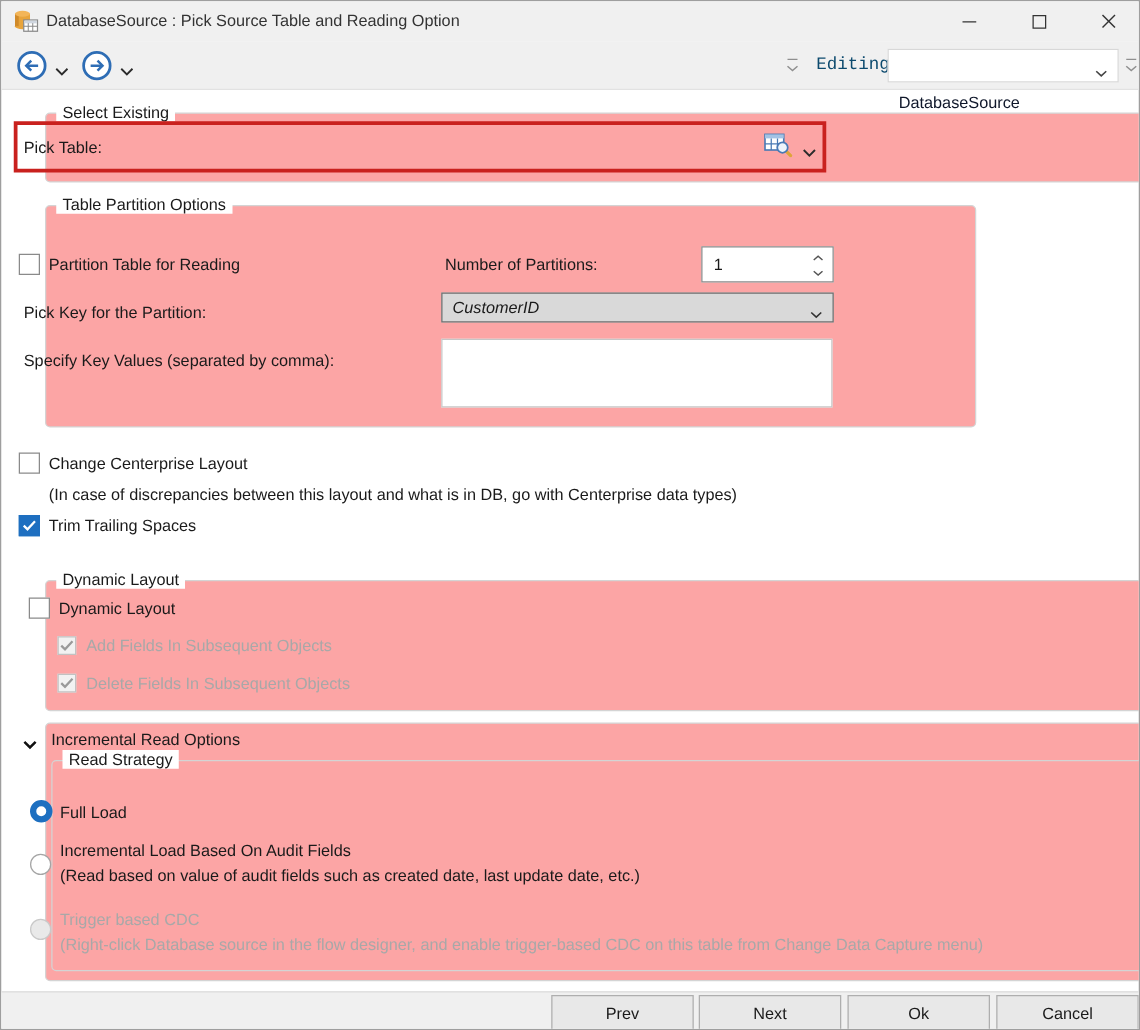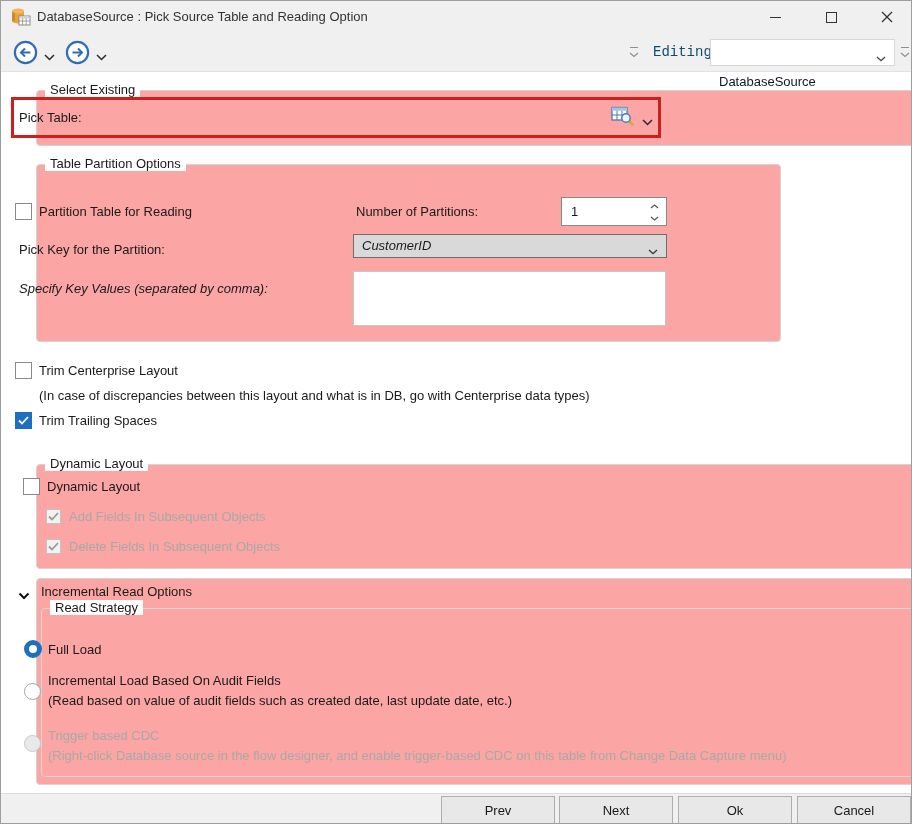--- a/index.html
+++ b/index.html
@@ -201,25 +201,25 @@
   <span class="lbl" style="left:18px; top:241px;">Pick Key for the Partition:</span>
   <div class="combo gray" style="left:352px; top:233px; width:314px; height:24px;font-style:italic;">
     <span class="val" style="line-height:22px;">CustomerID</span>
     <span class="combo-chev">
       <svg width="10" height="6" viewBox="0 0 10 6">
         <polyline points="1,1 5,4.7 9,1" fill="none" stroke="#333" stroke-width="1.3"></polyline>
       </svg>
     </span>
   </div>
 
-  <span class="lbl" style="left:18px; top:280px;font-style:italic;">Specify Key Values (separated by comma):</span>
+  <span class="lbl" style="left:18px; top:280px;">Specify Key Values (separated by comma):</span>
   <textarea class="keyvals" style=""></textarea>
 
   <span class="cb" style="left:14px; top:361px;"></span>
-  <span class="lbl" style="left:38px; top:362px;">Trim Centerprise Layout</span>
+  <span class="lbl" style="left:38px; top:362px;">Change Centerprise Layout</span>
   <span class="lbl" style="left:38px; top:387px;">(In case of discrepancies between this layout and what is in DB, go with Centerprise data types)</span>
 
   <span class="cb checked" style="left:14px; top:411px;">
     <svg width="11" height="9" viewBox="0 0 11 9">
       <polyline points="1,4.5 4,7.5 10,1" fill="none" stroke="#ffffff" stroke-width="1.8"></polyline>
     </svg>
   </span>
   <span class="lbl" style="left:38px; top:412px;">Trim Trailing Spaces</span>
 
   <div class="groupbox" style="left:8px; top:463px; width:896px; height:105px;">

